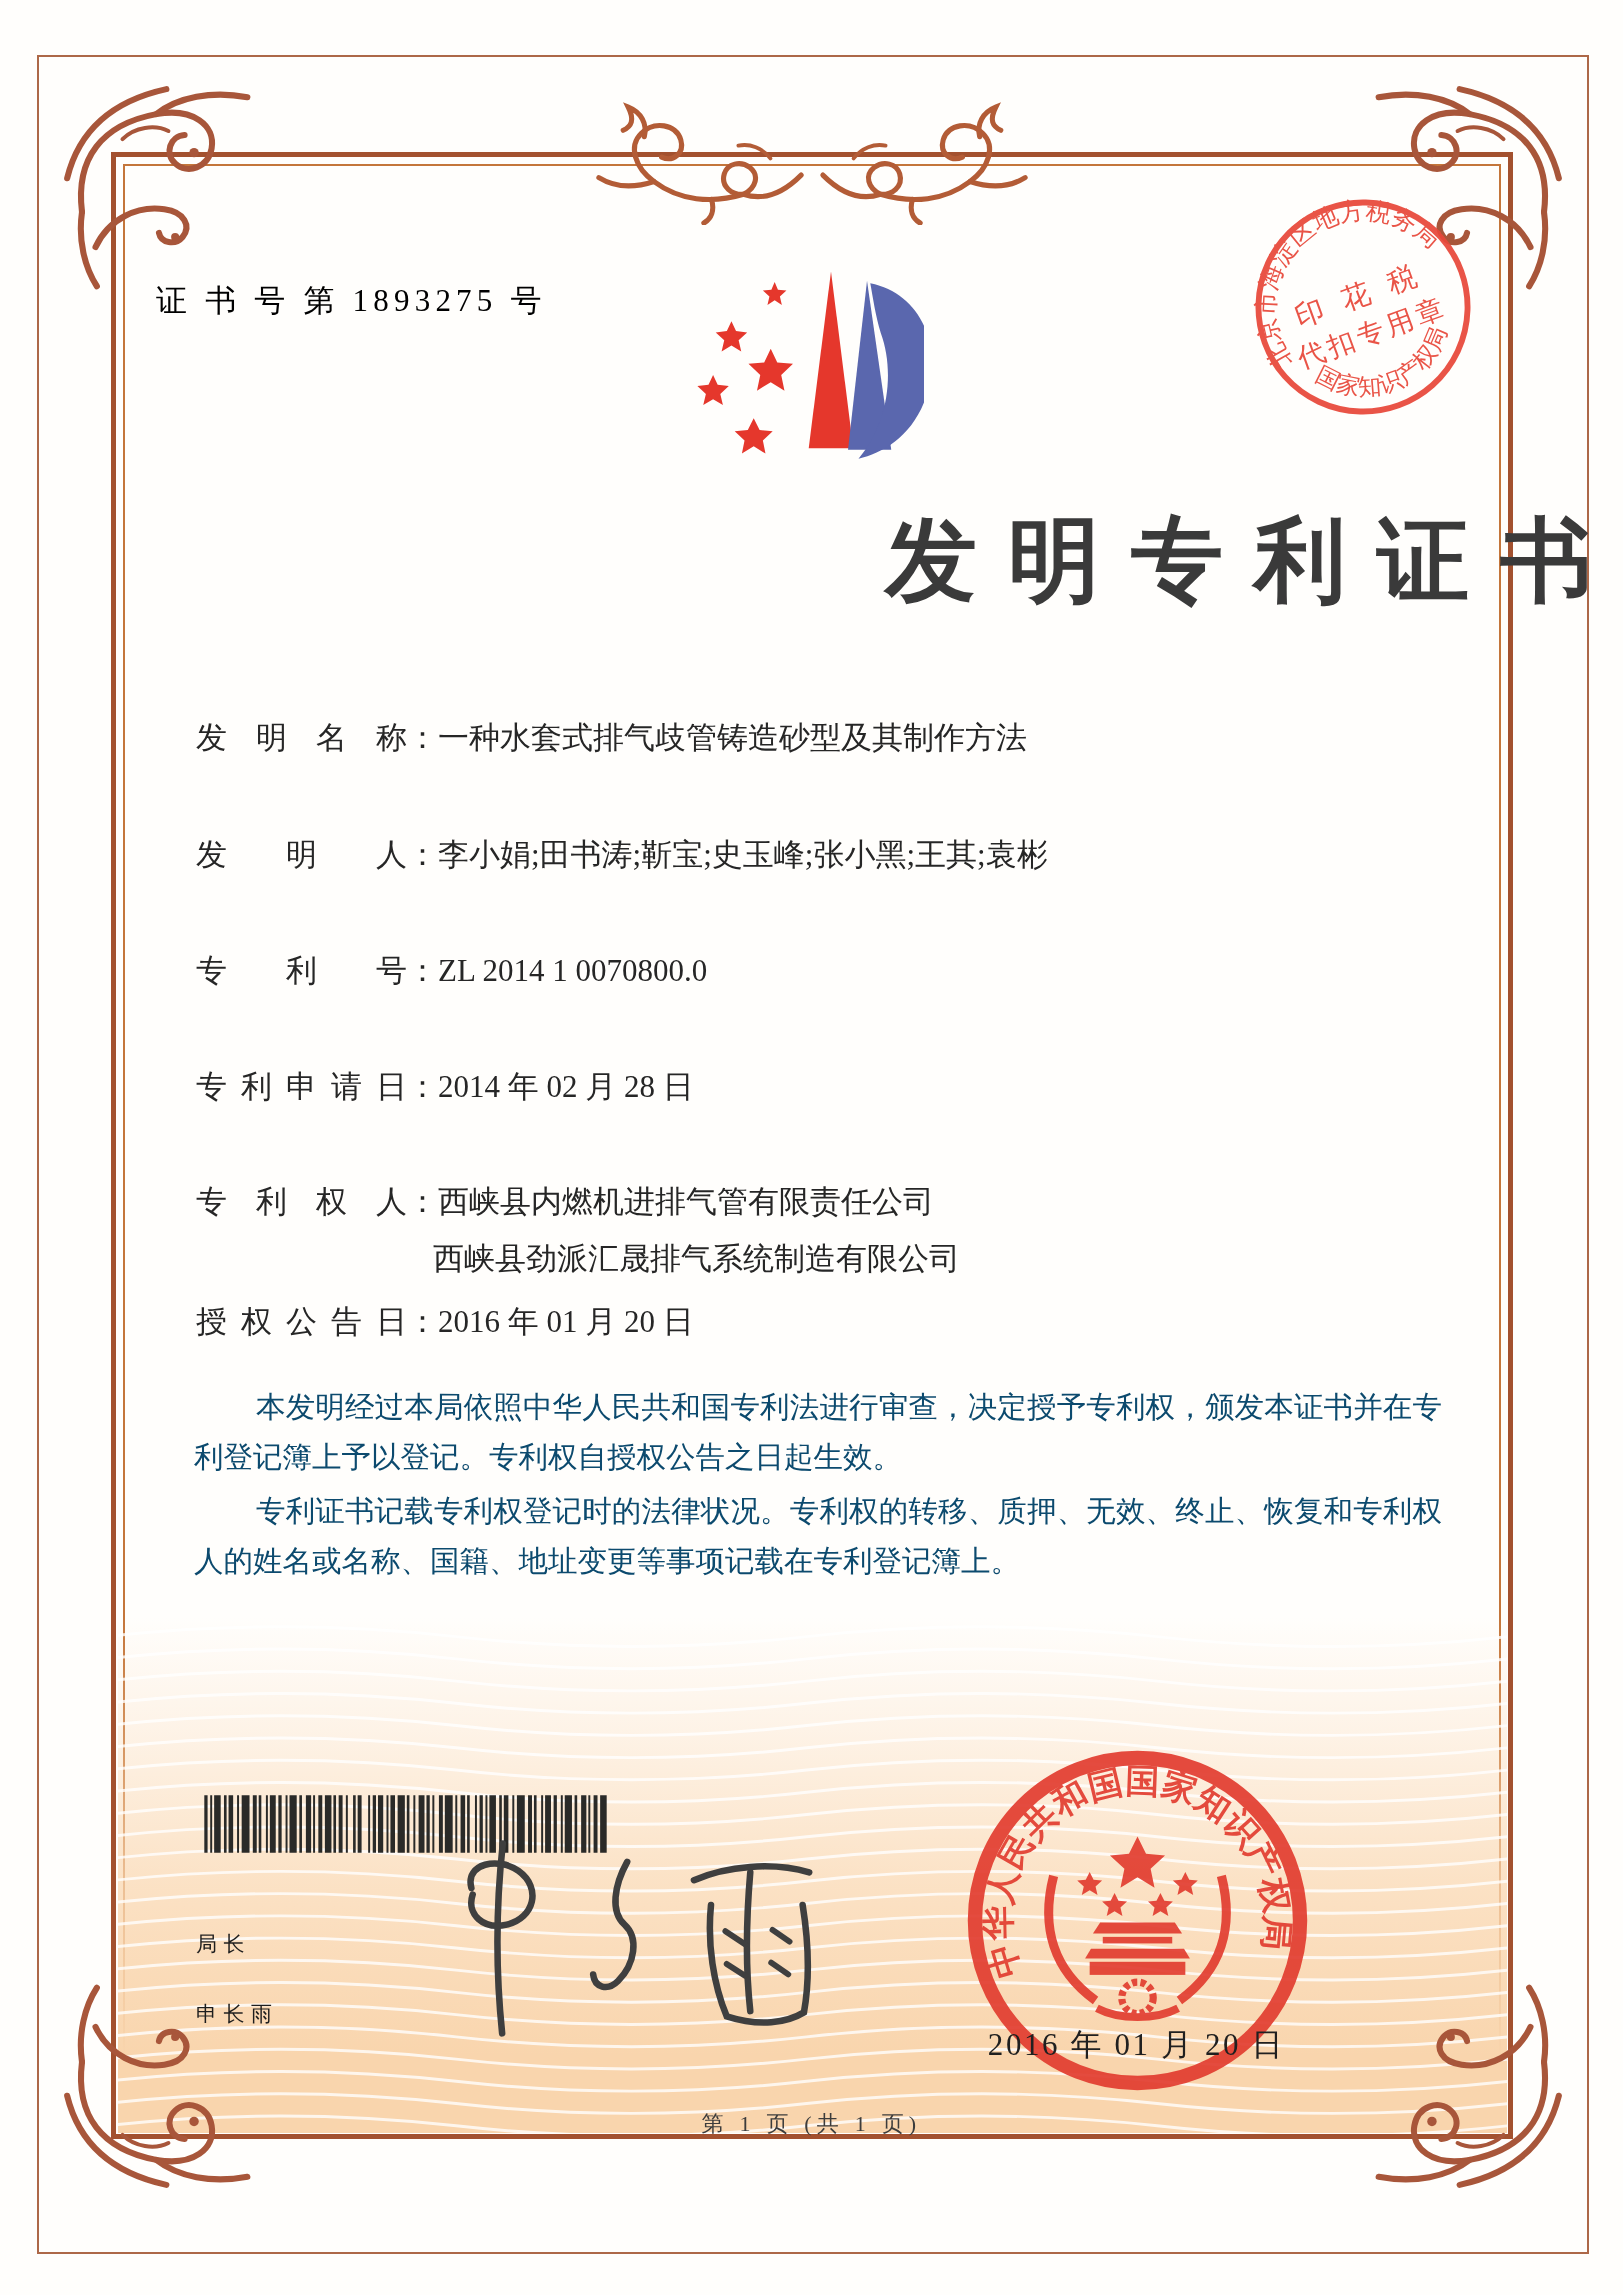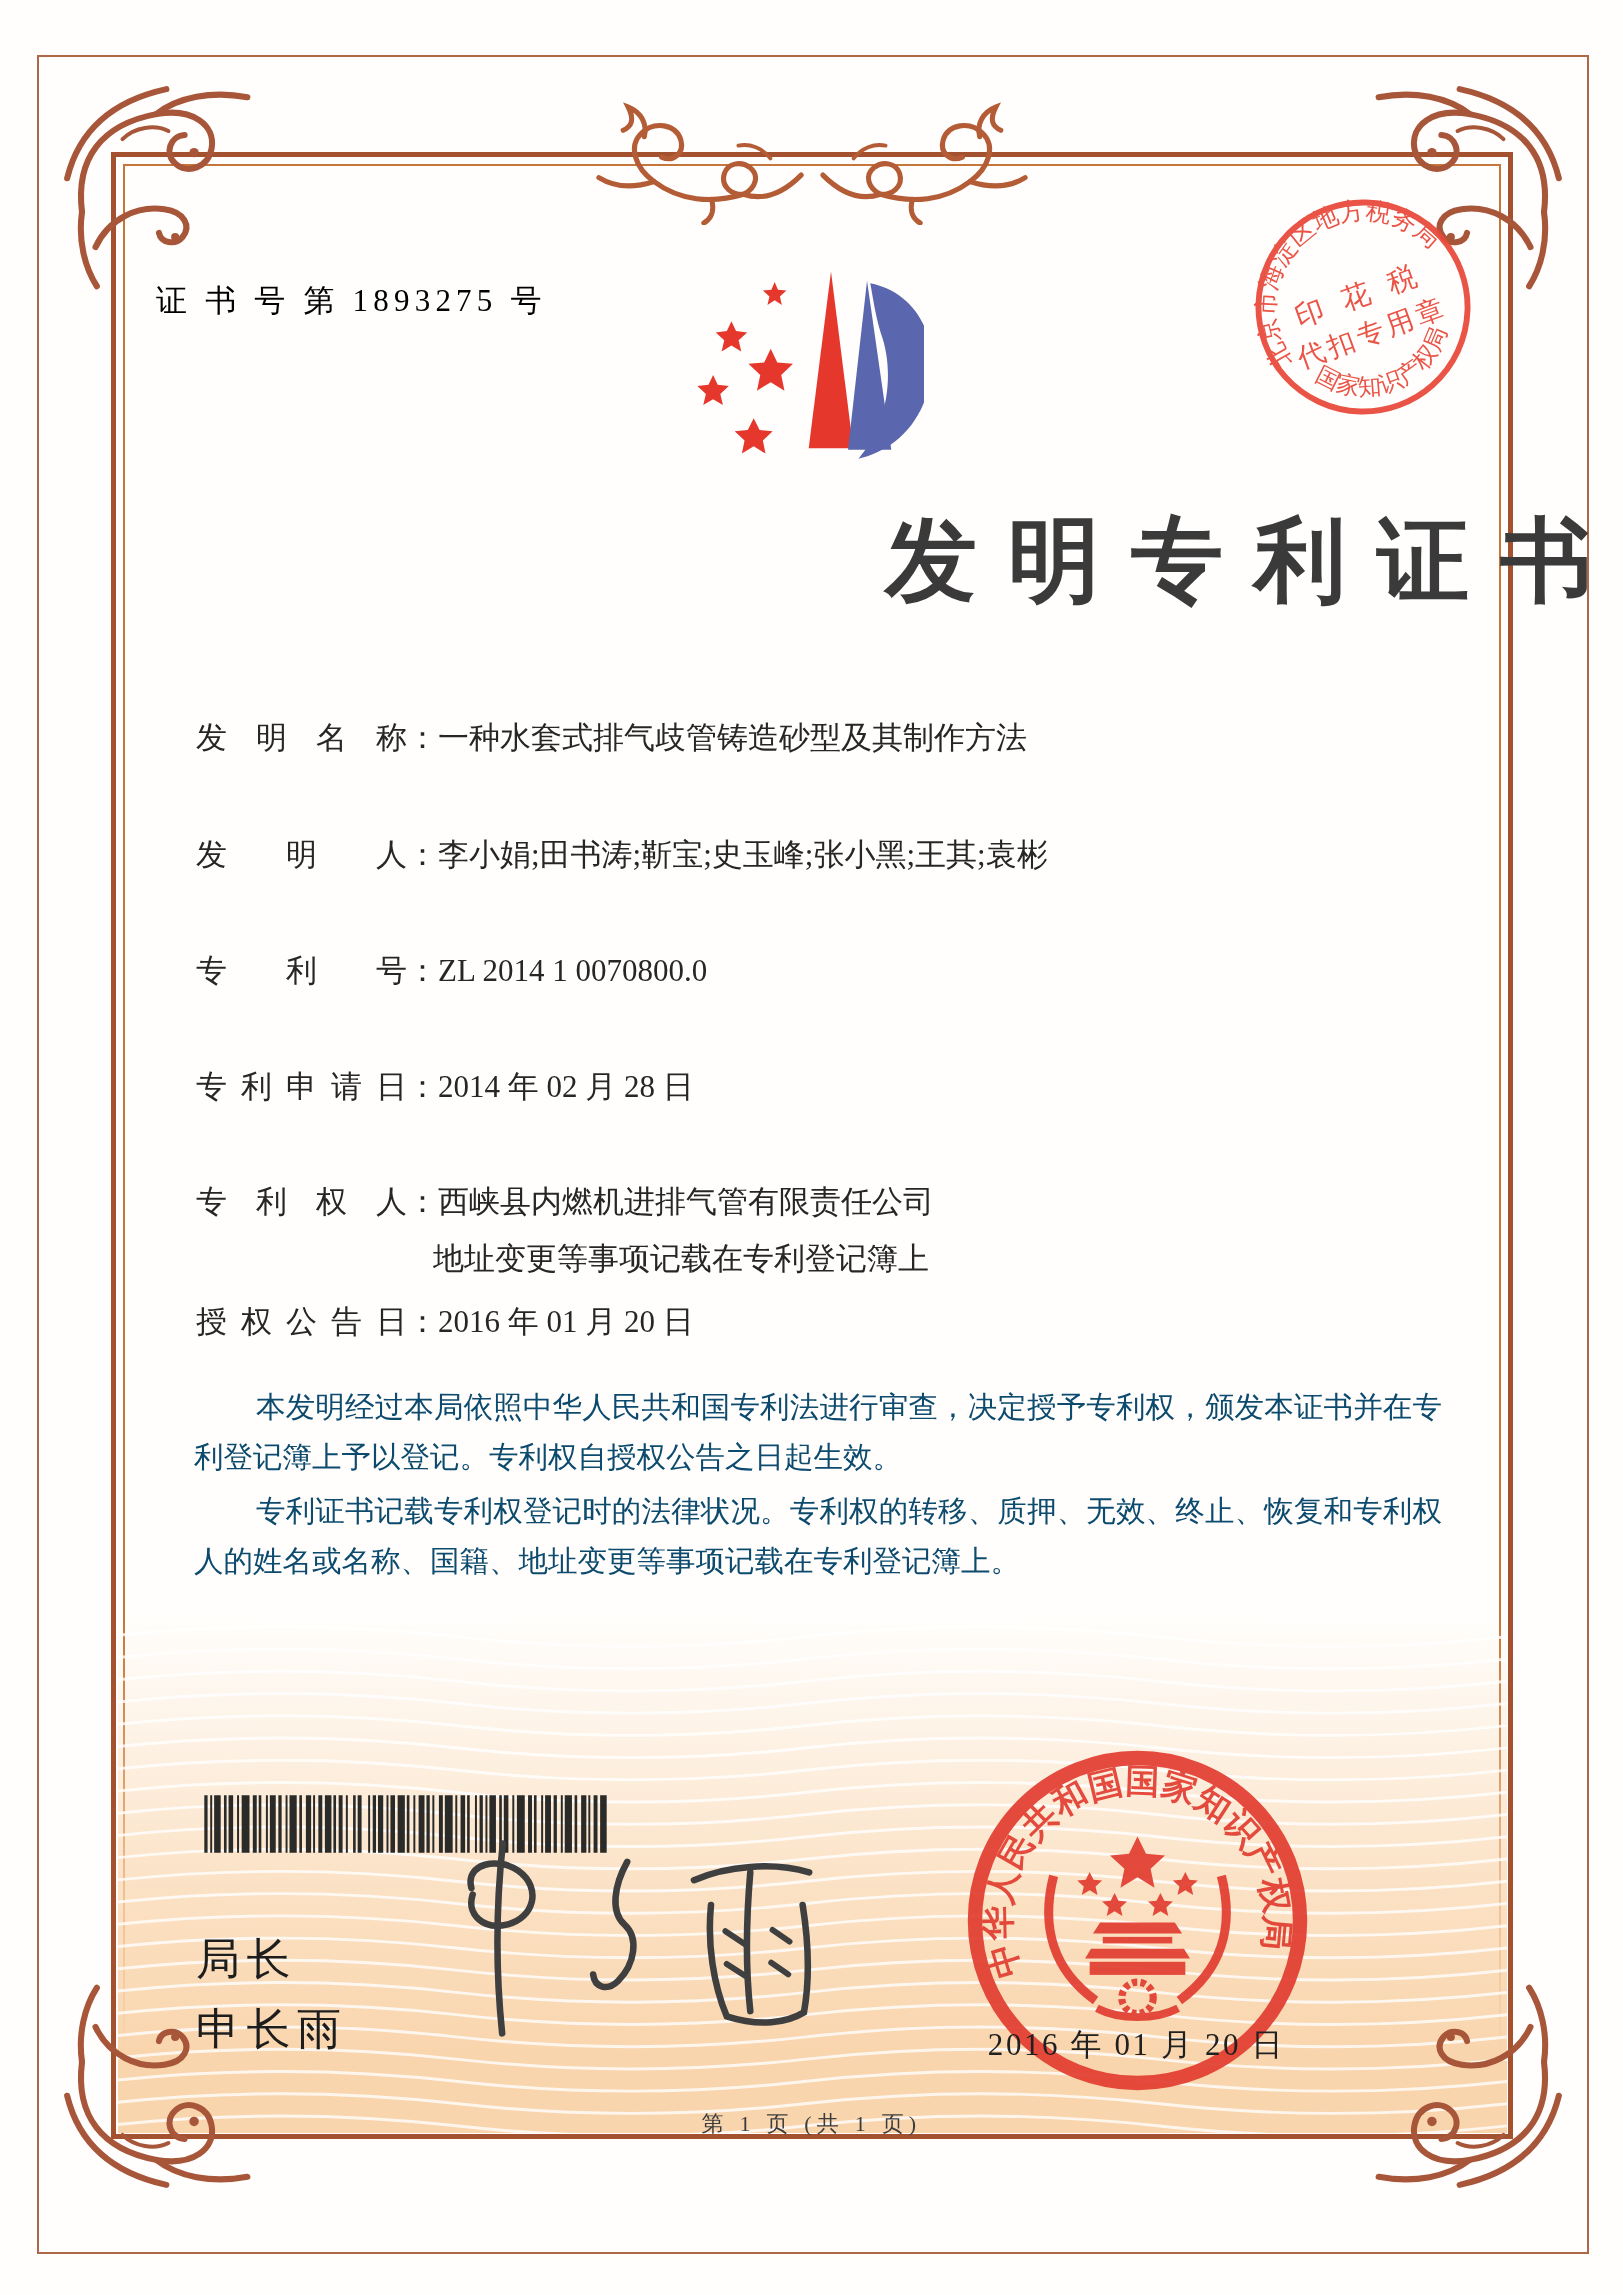--- a/index.html
+++ b/index.html
@@ -31,21 +31,21 @@
   
   .field{position:absolute;left:196px;font-size:31px;white-space:nowrap;color:#262626;}
   .jl{display:inline-flex;justify-content:space-between;width:211px;vertical-align:bottom;}
   .f1{top:717px;} .f2{top:834px;} .f3{top:950px;} .f4{top:1066px;} .f5{top:1181px;} .f5b{top:1238px;left:433px;} .f6{top:1301px;}
   
   .body-text{position:absolute;left:194px;top:1382px;width:1248px;font-size:29.5px;line-height:50px;
              text-align:justify;color:#0c4a6e;}
   .body-text p{margin:0 0 3.9px 0;text-indent:62px;}
   
   .barcode{position:absolute;left:203px;top:1795px;width:405px;height:58px;}
-  .director-label{position:absolute;left:196px;font-size:44px;font-family:Liberation Sans, sans-serif;
+  .director-label{position:absolute;left:196px;font-size:21px;font-family:Liberation Sans, sans-serif;
                   color:#1d1d1d;letter-spacing:6.5px;}
   .dl1{top:1930px;} .dl2{top:2000px;}
   .signature{position:absolute;left:419px;top:1825px;width:419px;height:236px;}
   .gov-seal{position:absolute;left:954px;top:1737px;width:367px;height:367px;}
   .seal-date{position:absolute;left:963px;top:2024px;width:347px;text-align:center;font-size:31px;
              letter-spacing:2.6px;color:#202020;}
   .footer{position:absolute;left:0;top:2109px;width:100%;text-align:center;font-size:22px;letter-spacing:5.2px;color:#3c3c3c;}
   svg{display:block;}
 </style>
 </head>
@@ -183,21 +183,21 @@
         <span>申</span>
         <span>请</span>
         <span>日</span>
       </span>：<span>2014 年 02 月 28 日</span></div>
   <div class="field f5"><span class="jl">
         <span>专</span>
         <span>利</span>
         <span>权</span>
         <span>人</span>
       </span>：<span>西峡县内燃机进排气管有限责任公司</span></div>
-  <div class="field f5b"><span>地址变更等事项记载在专利登记簿上</span></div>
+  <div class="field f5b"><span>西峡县劲派汇晟排气系统制造有限公司</span></div>
   <div class="field f6"><span class="jl">
         <span>授</span>
         <span>权</span>
         <span>公</span>
         <span>告</span>
         <span>日</span>
       </span>：<span>2016 年 01 月 20 日</span></div>
 
   <div class="body-text">
     <p>本发明经过本局依照中华人民共和国专利法进行审查，决定授予专利权，颁发本证书并在专利登记簿上予以登记。专利权自授权公告之日起生效。</p>

